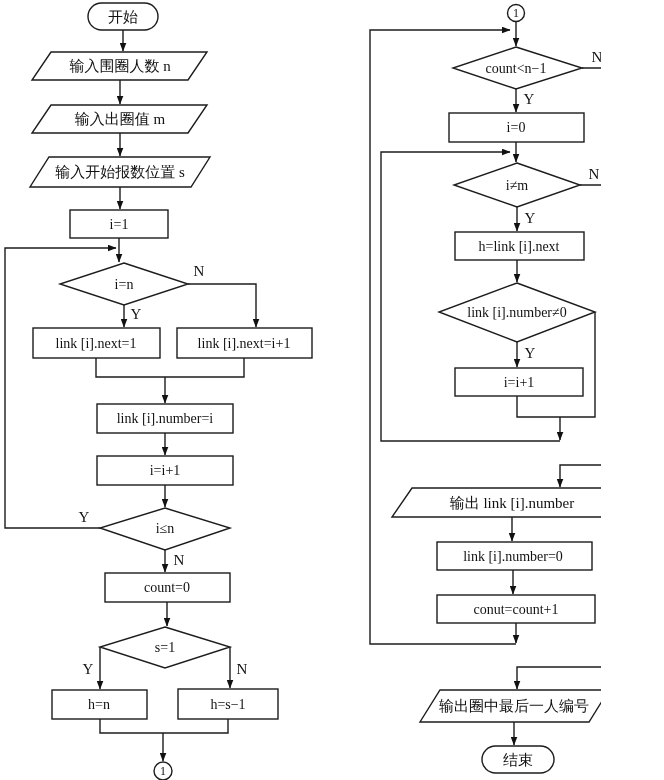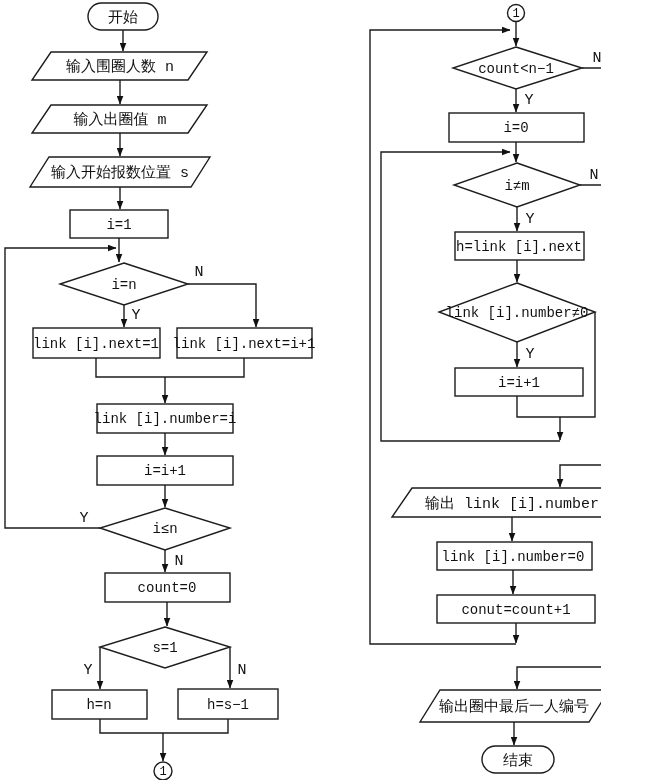--- a/index.html
+++ b/index.html
@@ -1,20 +1,20 @@
 <!DOCTYPE html>
 <html><head>
 <meta charset="utf-8">
 <style>
   html,body{margin:0;padding:0;background:#ffffff;}
   .stage{
     position:relative;
     width:601px;height:780px;
     background:#ffffff;
-    font-family:Liberation Mono, monospace;
+    font-family:Liberation Serif, serif;
     overflow:hidden;
   }
   svg{display:block;}
   .shape{fill:#ffffff;stroke:#1c1c1c;stroke-width:1.4;}
   .edge{fill:none;stroke:#1c1c1c;stroke-width:1.4;}
   .lbl{fill:#111111;font-size:14px;text-anchor:middle;}
   .lbl-cn{fill:#111111;font-size:15px;text-anchor:middle;}
   .lbl-yn{fill:#111111;font-size:15px;text-anchor:middle;}
   .lbl-conn{fill:#111111;font-size:12px;text-anchor:middle;}
 </style>

